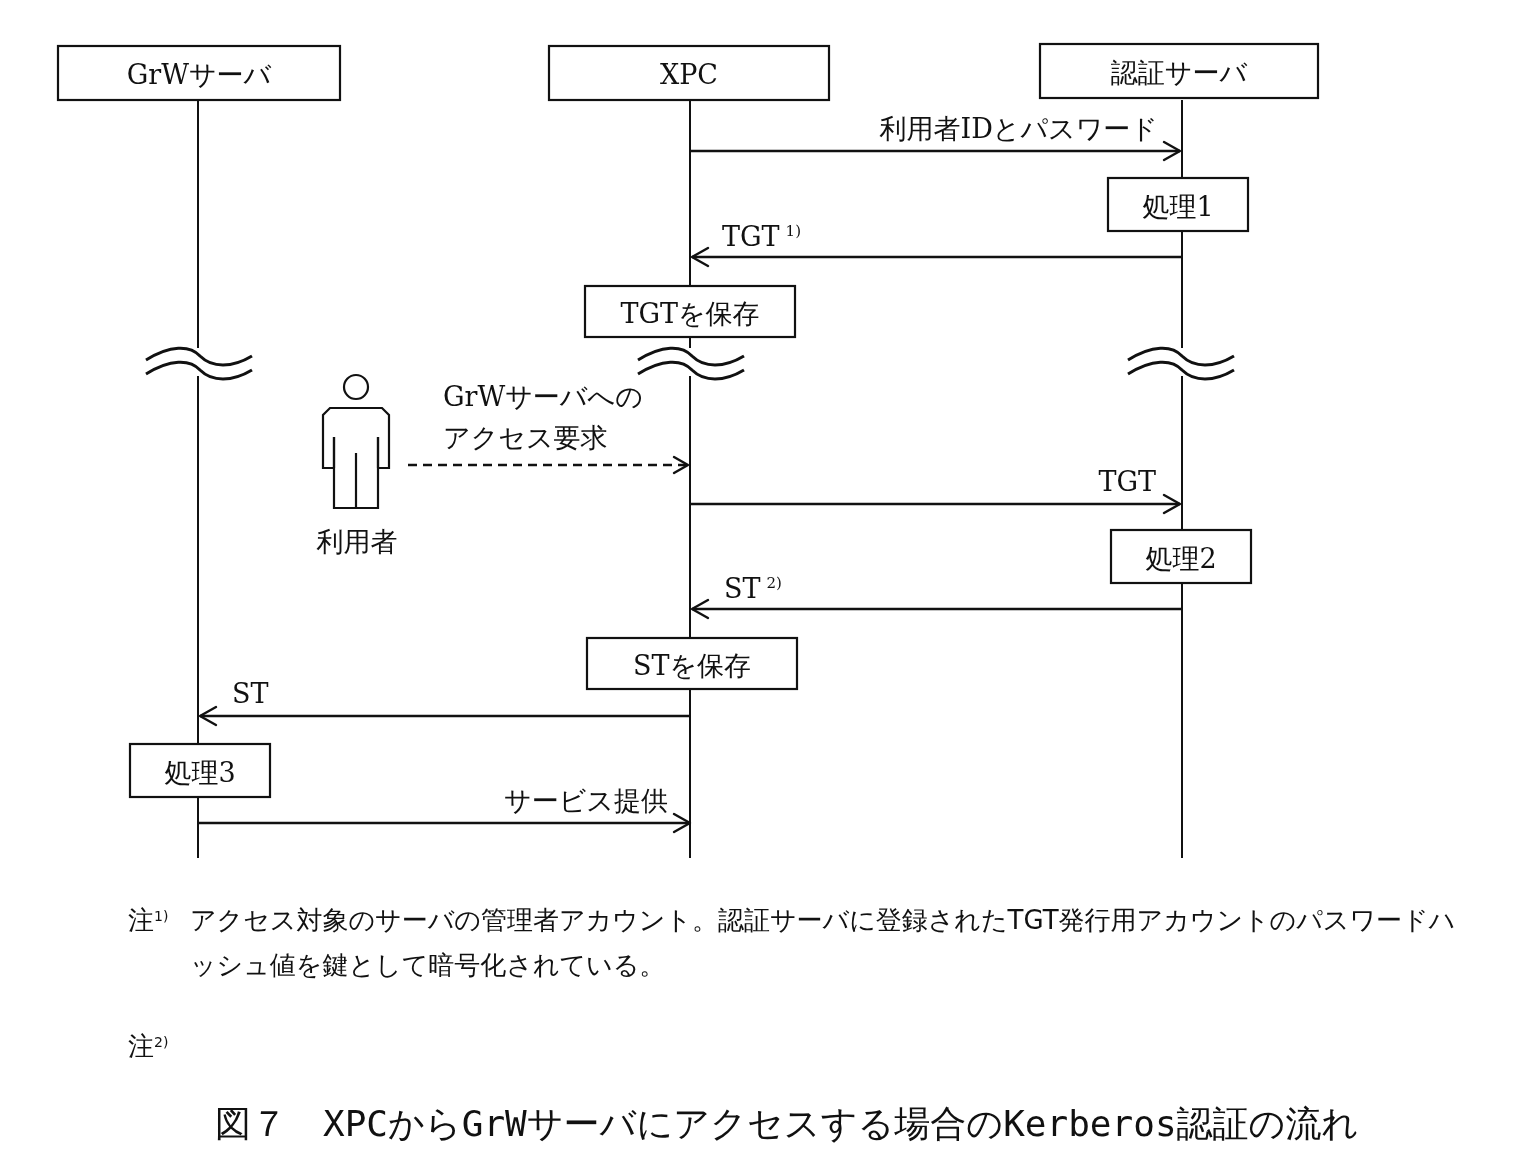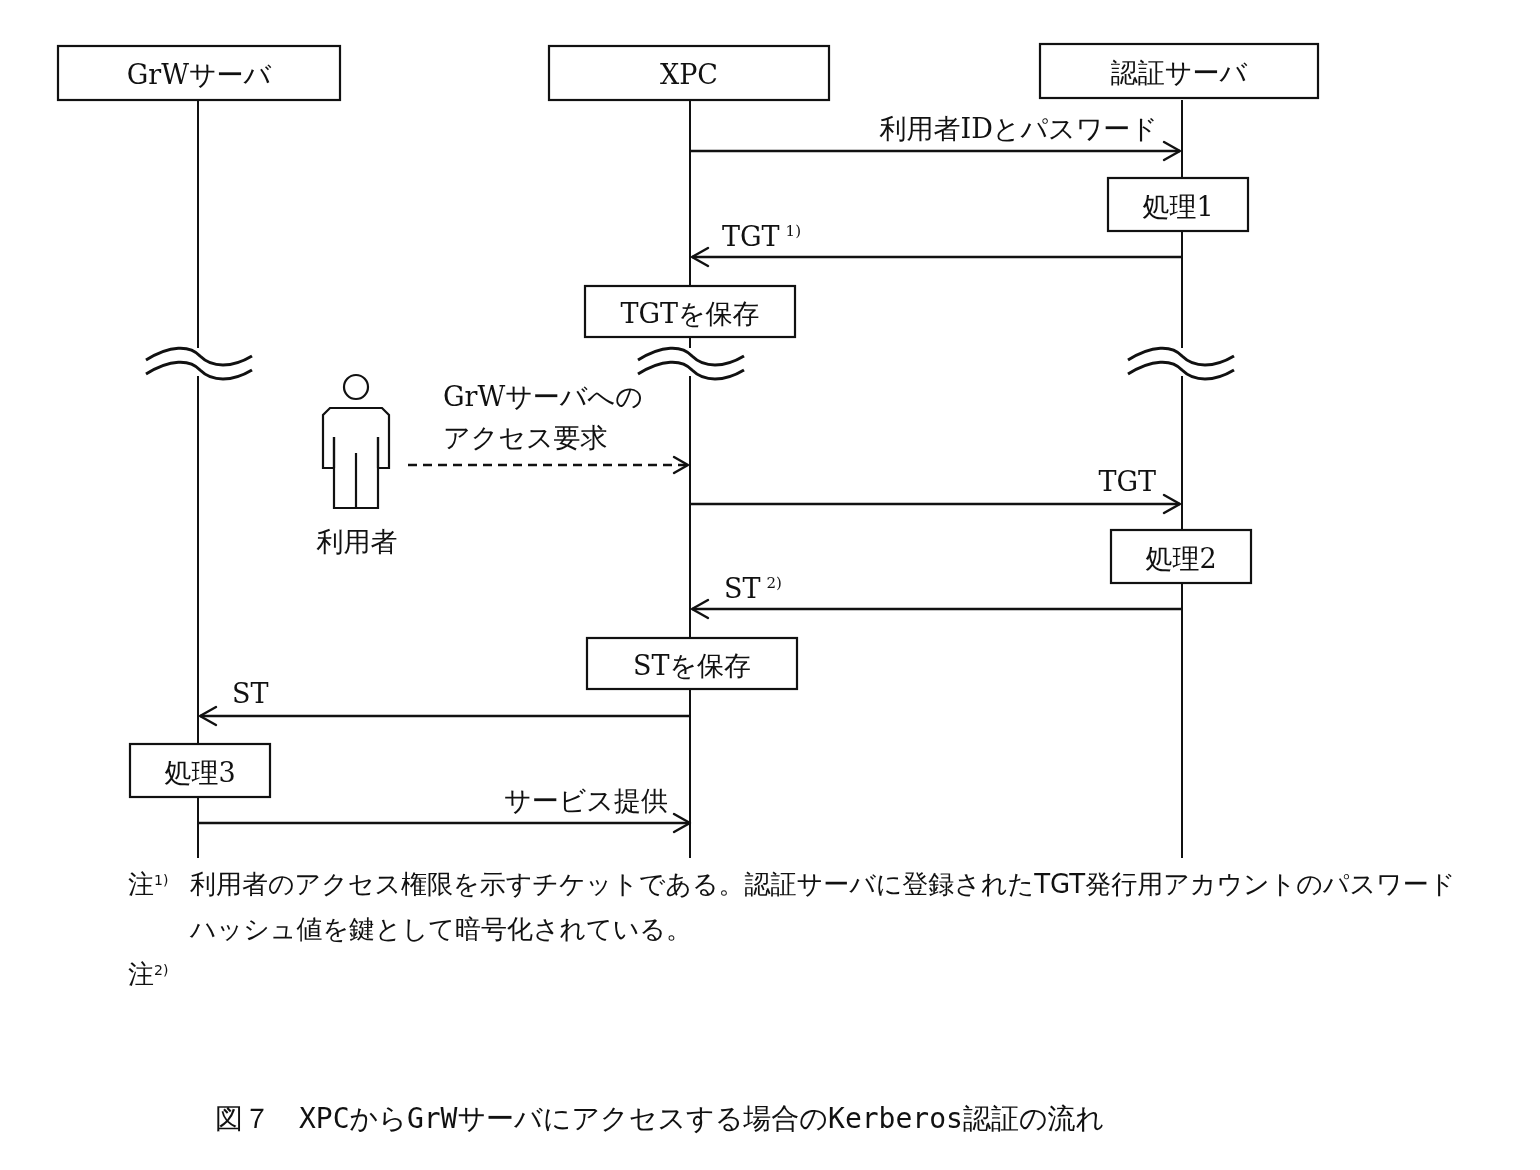--- a/index.html
+++ b/index.html
@@ -10,25 +10,25 @@
   .sup { font-size: 15px; }
   .box { fill: #fff; stroke: #111; stroke-width: 2.2; }
   .life { stroke: #111; stroke-width: 2; fill: none; }
   .msg { stroke: #111; stroke-width: 2.4; fill: none; }
   .dash { stroke-dasharray: 9 6; }
   .head { stroke: #111; stroke-width: 2.4; fill: none; stroke-linecap: round; stroke-linejoin: round; }
   .brk { stroke: #111; stroke-width: 3; fill: none; }
   .person { stroke: #111; stroke-width: 2.2; fill: #fff; }
   .notes { position: absolute; left: 128px; top: 862px; width: 1340px;
            font-family: "DejaVu Sans", "Liberation Sans", sans-serif; font-size: 26px; line-height: 45px; color: #111; }
-  .note { position: relative; padding-left: 62px; }
+  .note { position: relative; padding-left: 62px; margin-top: 36px; }
   .note-mark { position: absolute; left: 0; top: 0; }
   .note-mark sup { font-size: 14px; vertical-align: top; position: relative; top: -4px; }
   .caption { position: absolute; left: 215px; top: 1100px;
-             font-family: "DejaVu Sans Mono", "Liberation Mono", monospace; font-size: 28px; color: #111; letter-spacing: 0px; }
+             font-family: "DejaVu Sans Mono", "Liberation Mono", monospace; font-size: 36px; color: #111; letter-spacing: 0px; }
 </style>
 </head>
 <body>
 
 <svg id="diagram" width="1540" height="870" viewBox="0 0 1540 870">
   <defs></defs>
 
   <line class="life" x1="198" y1="100" x2="198" y2="858"></line>
   <line class="life" x1="690" y1="100" x2="690" y2="858"></line>
   <line class="life" x1="1182" y1="100" x2="1182" y2="858"></line>
@@ -138,20 +138,20 @@
   <g>
     <line class="msg" x1="198" y1="823" x2="690" y2="823"></line>
     <polyline class="head" points="674,814 690,823 674,832"></polyline>
     <text class="lbl" x="668" y="810" text-anchor="end">サービス提供</text>
   </g>
 </svg>
 
 <div class="notes">
   <div class="note">
     <span class="note-mark"><span>注</span><sup>1)</sup></span>
-    <span>利用者のアクセス権限を示すチケットである。認証サーバに登録されたTGT発行用アカウントのパスワードハッシュ値を鍵として暗号化されている。</span>
+    <span>アクセス対象のサーバの管理者アカウント。認証サーバに登録されたTGT発行用アカウントのパスワードハッシュ値を鍵として暗号化されている。</span>
   </div>
   <div class="note">
     <span class="note-mark"><span>注</span><sup>2)</sup></span>
   </div>
 </div>
 
 <div class="caption">図７　XPCからGrWサーバにアクセスする場合のKerberos認証の流れ</div>
 
 </body></html>

